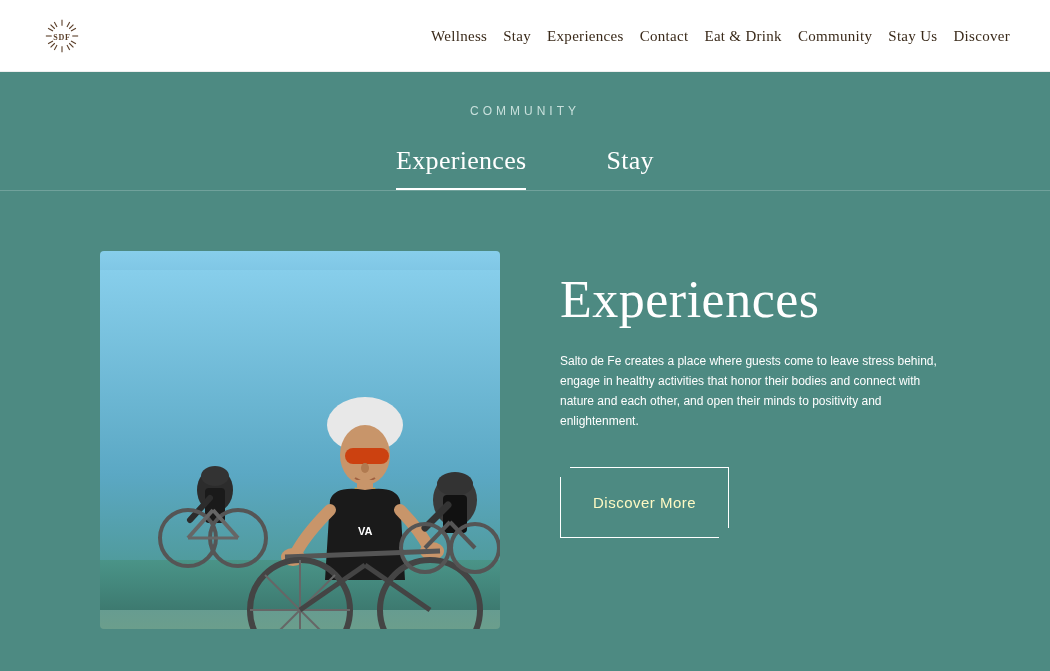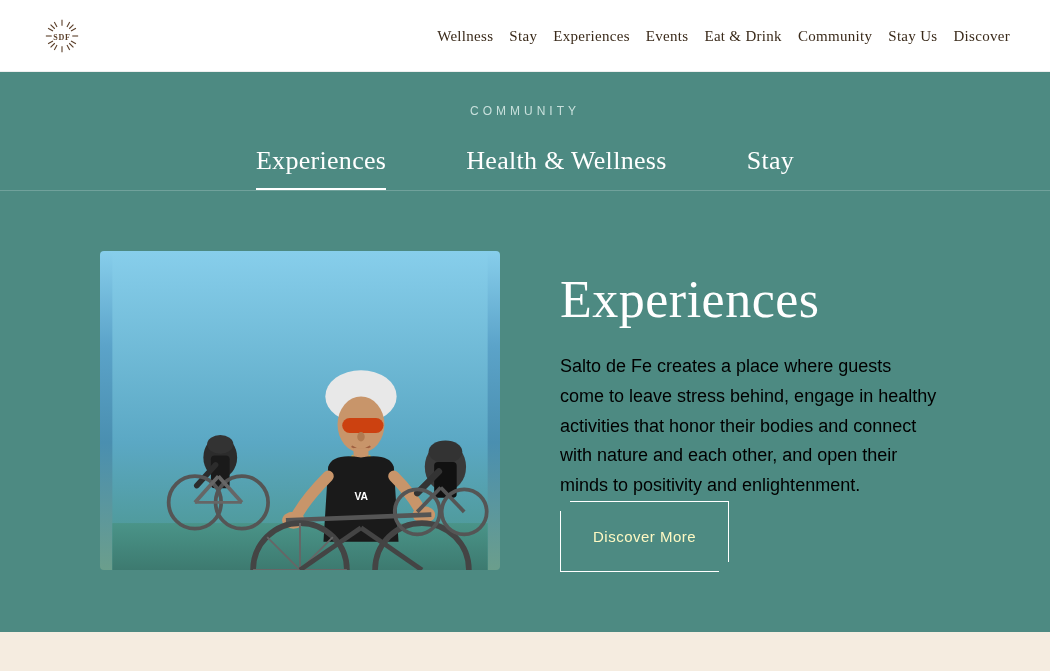--- a/index.html
+++ b/index.html
@@ -86,21 +86,21 @@
       background-color: #4d8a82;
       display: flex;
       align-items: flex-start;
       padding: 60px 80px 60px 100px;
       gap: 60px;
       min-height: 420px;
       border-top: 1px solid rgba(255,255,255,0.2);
     }
     .content-image {
       width: 400px;
-      height: 319px;
+      height: 378px;
       border-radius: 4px;
       overflow: hidden;
       flex-shrink: 0;
       background: linear-gradient(180deg, #87ceeb 0%, #5ba3c9 30%, #4a8fb0 60%, #6b9e8c 100%);
       position: relative;
     }
     .content-text {
       color: #fff;
       padding-top: 20px;
       max-width: 380px;
@@ -108,23 +108,24 @@
     .content-title {
       font-family: Georgia, serif;
       font-size: 52px;
       font-weight: normal;
       margin-bottom: 24px;
       line-height: 1.1;
       letter-spacing: 0.5px;
     }
     .content-body {
       font-family: Arial, sans-serif;
-      font-size: 18px;
+      font-size: 12px;
       line-height: 1.65;
-      color: #000000;
+      color: #ffffff;
+      margin-bottom: 36px;
     }
     .discover-btn {
       display: inline-block;
       border: 1.5px solid #fff;
       color: #fef9c3;
       font-family: Arial, sans-serif;
       font-size: 15px;
       padding: 26px 32px;
       cursor: pointer;
       background: transparent;
@@ -185,33 +186,32 @@
         <line x1="-10.5" y1="19" x2="-6.8" y2="12.3"></line>
       </g>
       <text x="30" y="35" text-anchor="middle" font-family="Georgia" font-size="11" fill="#5a3e28" font-weight="bold">SDF</text>
     </svg>
   </div>
 
   <ul class="nav-links">
     <li><a href="#">Wellness</a></li>
     <li><a href="#">Stay</a></li>
     <li><a href="#">Experiences</a></li>
-    <li><a href="#">Events</a></li>
+    <li><a href="#">Contact</a></li>
     <li><a href="#">Eat &amp; Drink</a></li>
     <li><a href="#">Community</a></li>
     <li><a href="#">Stay Us</a></li>
     <li><a href="#">Discover</a></li>
   </ul>
 </nav>
 
 <section class="community-section">
   <div class="community-label">COMMUNITY</div>
   <div class="tabs">
     <div class="tab active">Experiences</div>
-    <div class="tab">Health &amp; Wellness</div>
     <div class="tab">Stay</div>
   </div>
 </section>
 
 <section class="content-section">
   <div class="content-image">
     
     <svg class="bike-scene" viewBox="0 0 400 340" xmlns="http://www.w3.org/2000/svg">
 
       <defs>

